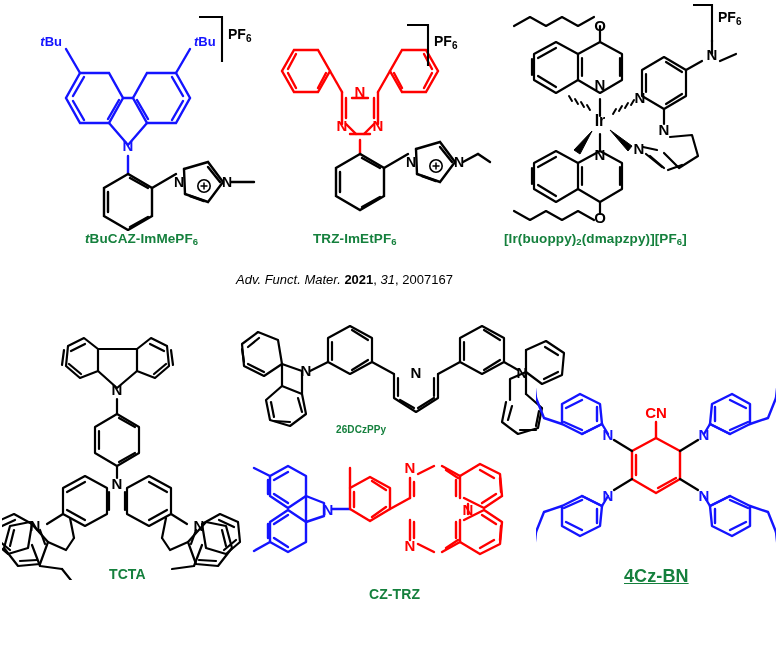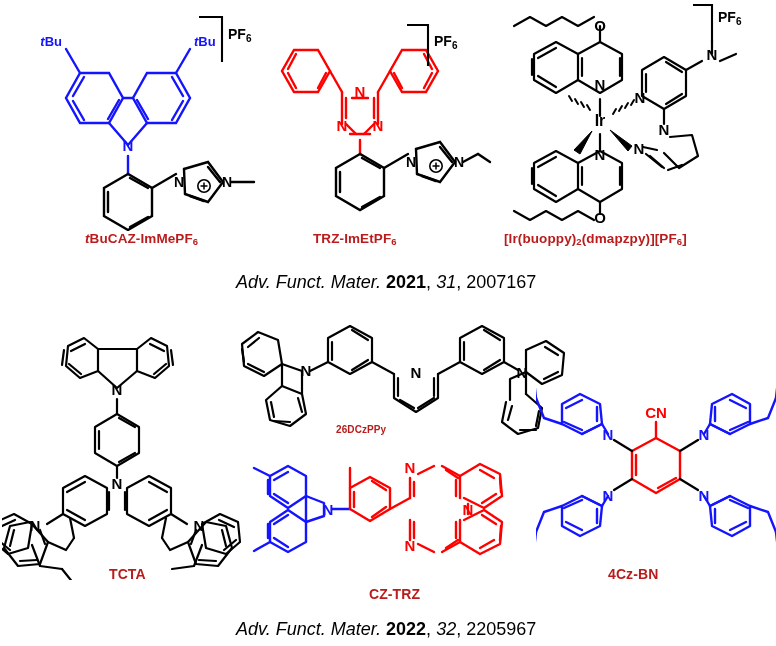--- a/index.html
+++ b/index.html
@@ -2,24 +2,24 @@
 <html><head>
 <meta charset="utf-8">
 <style>
   html,body{margin:0;padding:0;background:#ffffff;}
   body{width:776px;height:646px;position:relative;overflow:hidden;
        font-family:"Liberation Sans",sans-serif;color:#000;}
   .canvas{position:absolute;inset:0;width:776px;height:646px;}
   svg{display:block;}
   .mol{position:absolute;}
   .lbl{position:absolute;font-weight:bold;font-size:13.5px;letter-spacing:.1px;
-       white-space:nowrap;color:#b91c1c;}
+       white-space:nowrap;color:#15803d;}
   .lbl .it{font-style:italic;}
   .lbl sub{font-size:9.5px;vertical-align:-.22em;font-weight:bold;}
-  .cite{position:absolute;font-size:18px;white-space:nowrap;font-style:italic;}
+  .cite{position:absolute;font-size:13px;white-space:nowrap;font-style:italic;}
   .cite b{font-weight:bold;font-style:normal;}
   .cite .pg{font-style:normal;}
   .cite .vol{font-style:italic;}
 </style>
 </head>
 <body>
 
 <div class="canvas">
 
 <div class="mol" style="left:18px;top:6px;">
@@ -531,28 +531,22 @@
 
   <g fill="none" stroke="#1414ff" stroke-width="2.4" stroke-linecap="round" stroke-linejoin="round">
     <path d="M0 10 L-2 -8"></path>
     <path d="M240 10 L242 -8"></path>
     <path d="M0 144 L-2 162"></path>
     <path d="M240 144 L242 162"></path>
   </g>
 </svg>
 </div>
 
-<div class="lbl" style="left:608px;top:566px;font-size:14px;">
+<div class="lbl" style="left:624px;top:566px;font-size:18px;text-decoration:underline;">
   <span>4Cz-BN</span>
 </div>
 
 <div class="lbl" style="left:109px;top:566px;font-size:14px;text-align:center;">
   <span>TCTA</span>
 </div>
 
-<div class="cite" style="left:236px;top:619px;">
-  <span>Adv. Funct. Mater.</span>
-  <b>2022</b><span class="pg">,</span>
-  <span class="vol">32</span><span class="pg">,</span>
-  <span class="pg">2205967</span>
-</div>
 
 </div>
 
 </body></html>

